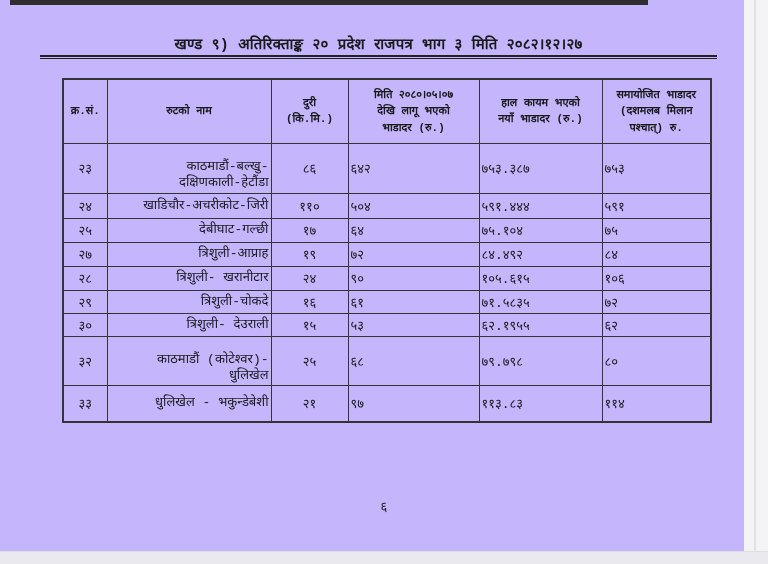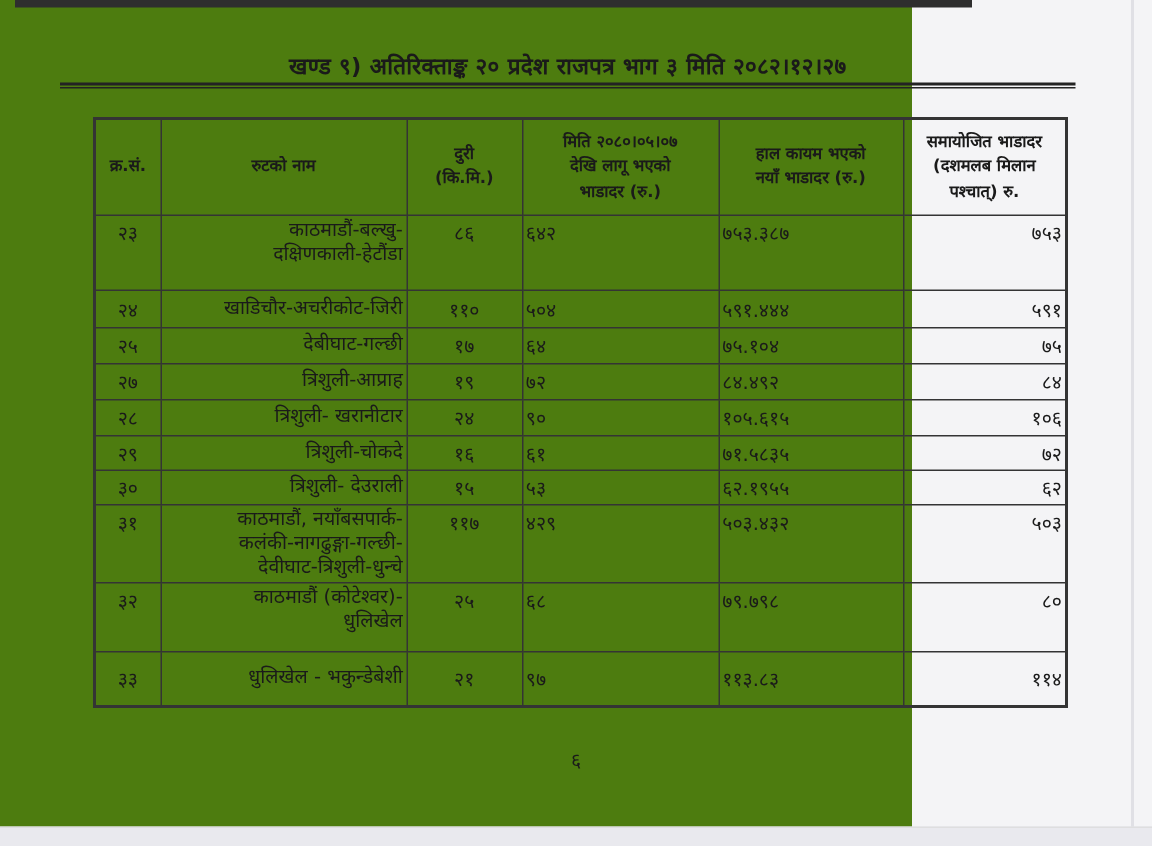--- a/index.html
+++ b/index.html
@@ -4,23 +4,24 @@
 <style>
   html, body { margin: 0; padding: 0; }
   body {
     width: 768px; height: 564px;
     background: #f4f4f6;
     font-family: "DejaVu Sans", sans-serif;
     overflow: hidden;
   }
   .page {
     position: relative;
-    width: 608px; height: 564px;
-    background: #4d7c0f;
+    width: 744px; height: 564px;
+    background: #c4b5fd;
     color: var(--ink, #1a1a1a);
+    font-family: Liberation Mono, monospace;
   }
   
   .scan-top {
     position: absolute; left: 10px; top: 0;
     width: 638px; height: 5px;
     background: var(--scan-dark, #2e2e2e);
   }
   .scan-right {
     position: absolute; left: 754px; top: 0;
     width: 2px; height: 552px;
@@ -63,31 +64,31 @@
     text-align: center; vertical-align: middle;
     white-space: pre-line;
     line-height: 1.5;
     padding: 2px 1px;
   }
   table.fare td {
     font-size: 13px;
     vertical-align: middle;
     padding: 1px 2px;
   }
-  tr.top td { vertical-align: top; padding-top: 2px; margin-top: 40px; }
+  tr.top td { vertical-align: top; padding-top: 15px; margin-top: 40px; }
   .c-sn   { text-align: center; }
   .c-route {
     text-align: right; padding-left: 7px;
     white-space: pre-line;
     font-size: 12.5px; line-height: 16px;
   }
   .c-dist { text-align: center; }
   .c-old  { text-align: left; padding-right: 13px; }
   .c-new  { text-align: left; }
-  .c-adj  { text-align: right; padding-right: 9px; }
+  .c-adj  { text-align: left; padding-right: 9px; }
   
   .page-number {
     position: absolute; left: 0; top: 497px; width: 768px;
     text-align: center;
     font-size: 13px;
   }
 </style>
 </head>
 <body>
 
@@ -175,30 +176,20 @@
         <td class="c-adj">७२</td>
       </tr>
       <tr style="height:23px">
         <td class="c-sn">३०</td>
         <td class="c-route">त्रिशुली- देउराली</td>
         <td class="c-dist">१५</td>
         <td class="c-old">५३</td>
         <td class="c-new">६२.१९५५</td>
         <td class="c-adj">६२</td>
       </tr>
-      <tr class="top" style="height:48px">
-        <td class="c-sn">३१</td>
-        <td class="c-route">काठमाडौं, नयाँबसपार्क-
-कलंकी-नागढुङ्गा-गल्छी-
-देवीघाट-त्रिशुली-धुन्चे</td>
-        <td class="c-dist">११७</td>
-        <td class="c-old">४२९</td>
-        <td class="c-new">५०३.४३२</td>
-        <td class="c-adj">५०३</td>
-      </tr>
       <tr class="top" style="height:46px">
         <td class="c-sn">३२</td>
         <td class="c-route">काठमाडौं (कोटेश्वर)-
 धुलिखेल</td>
         <td class="c-dist">२५</td>
         <td class="c-old">६८</td>
         <td class="c-new">७९.७९८</td>
         <td class="c-adj">८०</td>
       </tr>
       <tr style="height:37px">

